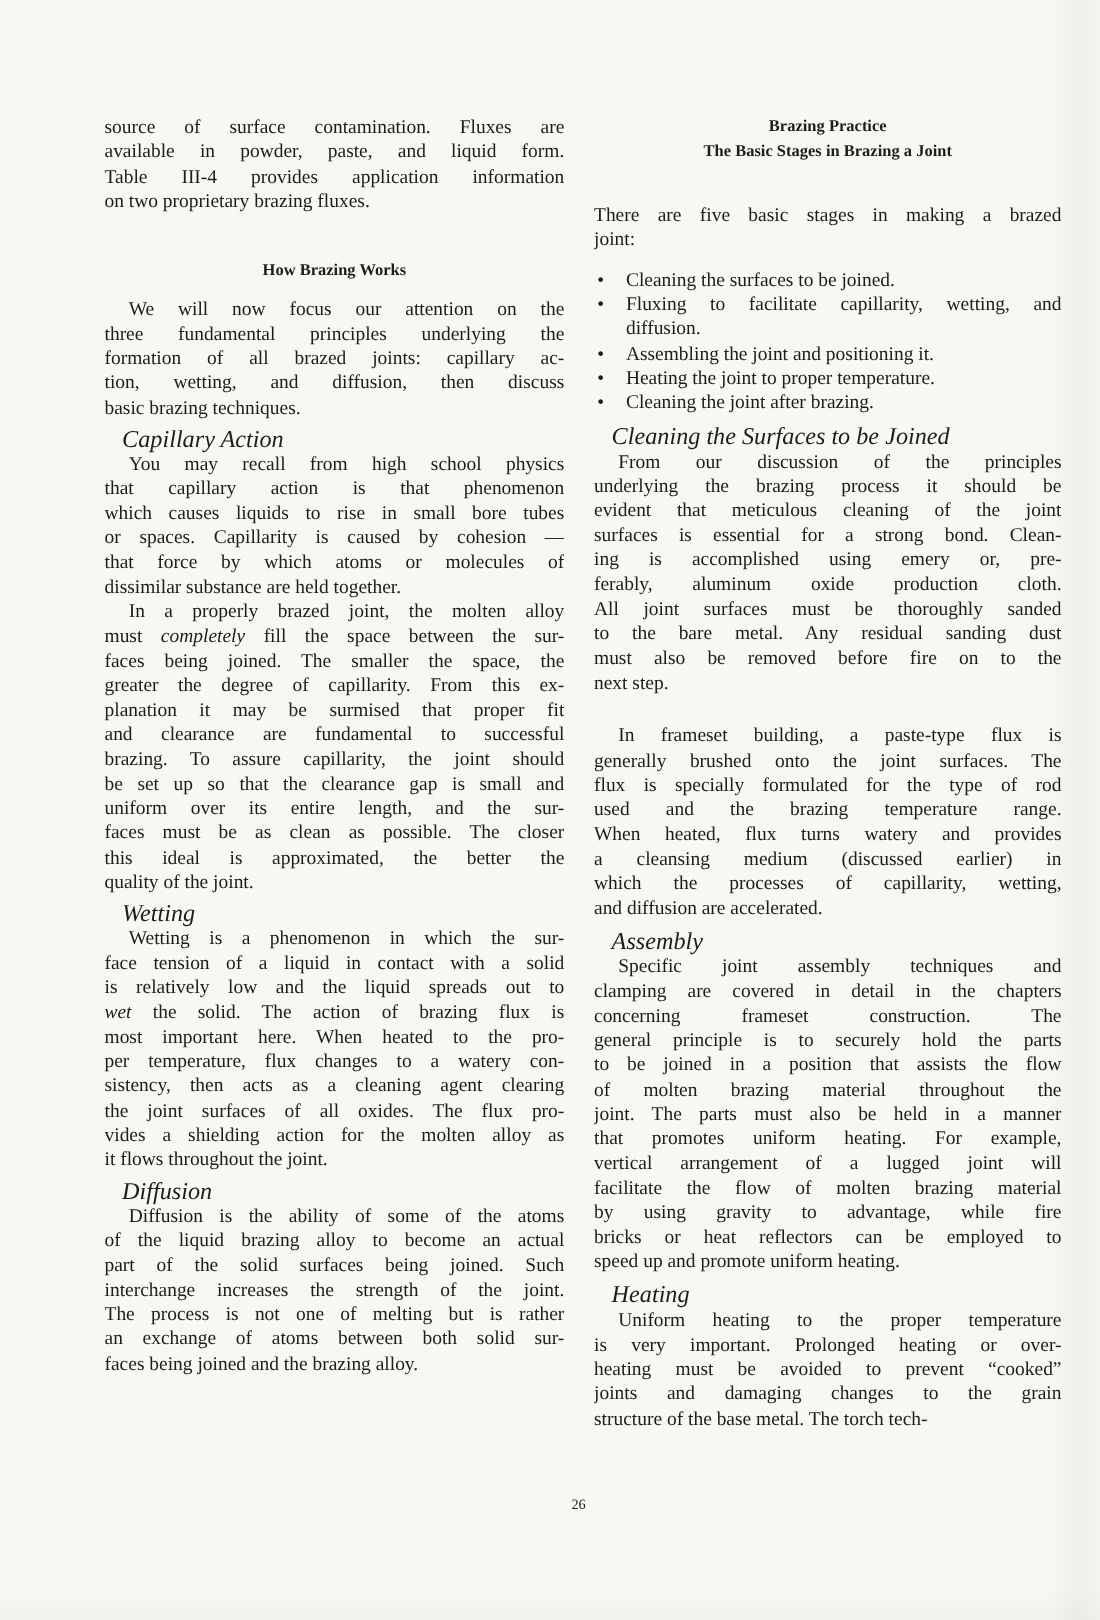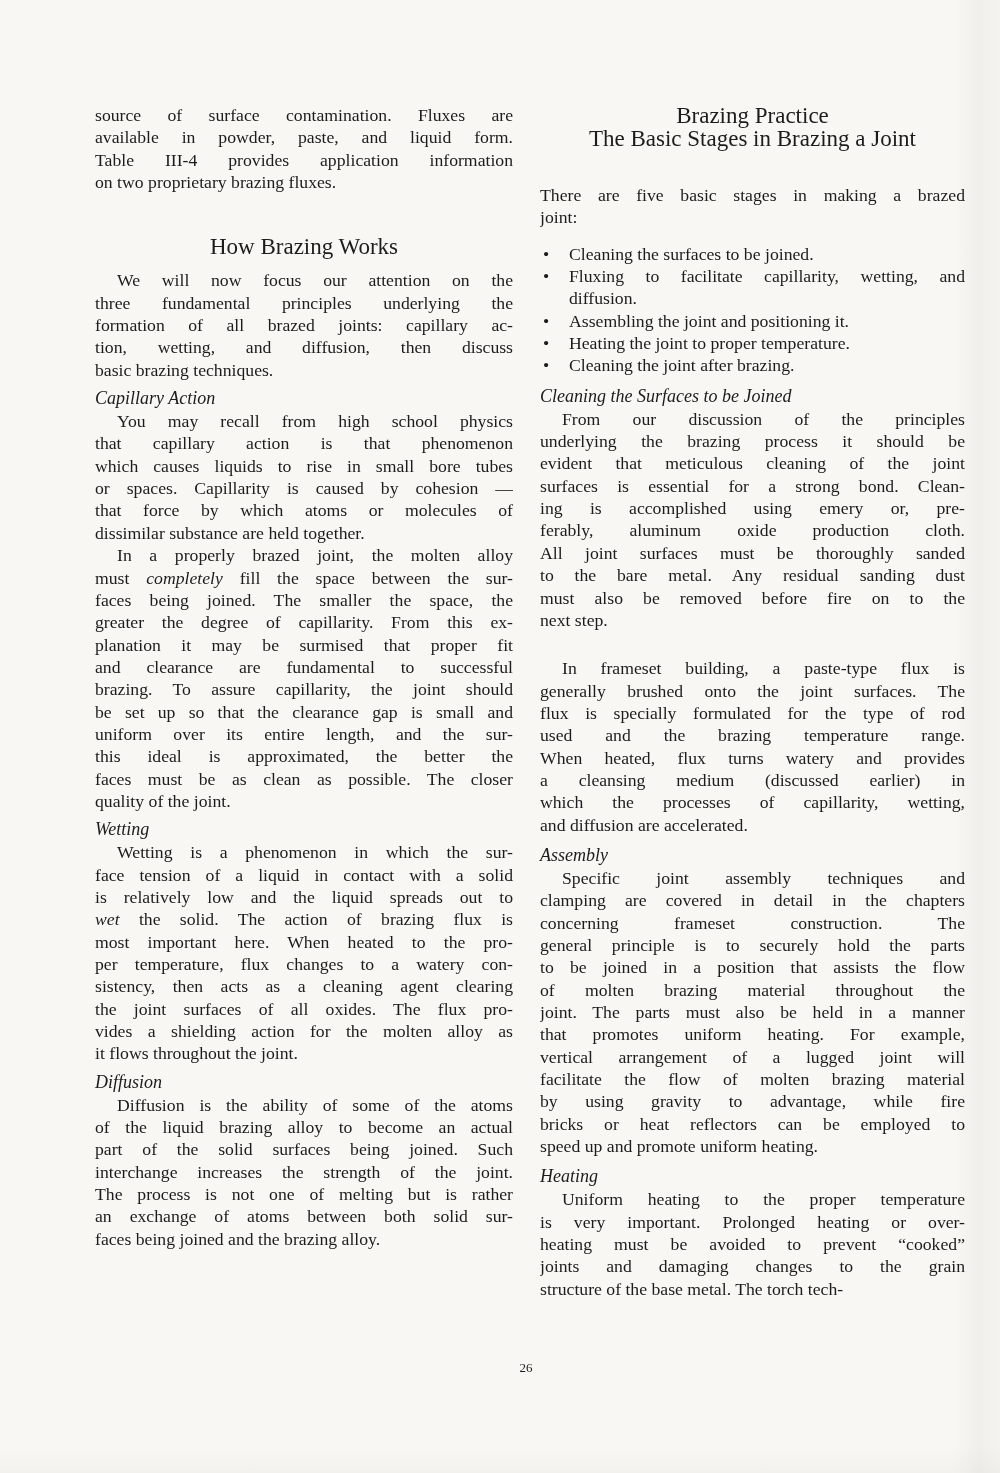--- a/index.html
+++ b/index.html
@@ -38,34 +38,35 @@
     text-align-last: justify;
     text-justify: inter-word;
     overflow: hidden;
     white-space: normal;
   }
   .para .line:last-child,
   .bullet-item .line:last-child { text-align-last: auto; }
   .para.indent .line:first-child { text-indent: 22px; }
 
   .heading {
-    font-weight: normal;
+    font-weight: bold;
     text-align: center;
-    font-size: 23px;
+    font-size: 15px;
     line-height: 23px;
   }
   #col-left .heading  { margin-top: 42px; margin-bottom: 11px; }
   #col-right .heading { margin-top: 0;    margin-bottom: 34px; }
   .heading .hline { text-align: center; }
 
   .subheading {
     font-style: italic;
-    font-size: 18px;
+    font-size: 22px;
     line-height: 23px;
     margin-top: 6px;
+    margin-left: 16px;
   }
   #col-right .subheading { margin-top: 8px; }
 
   .bullets { margin-top: 14px; }
   .bullet-item { position: relative; padding-left: 29px; }
   .bullet-marker {
     position: absolute; left: 3px; top: 0;
     font-size: 17.7px;
   }
   .spacer { height: 26px; }
@@ -114,22 +115,22 @@
       <div class="para indent">
         <div class="line">In a properly brazed joint, the molten alloy</div>
         <div class="line">must <i>completely</i> fill the space between the sur-</div>
         <div class="line">faces being joined. The smaller the space, the</div>
         <div class="line">greater the degree of capillarity. From this ex-</div>
         <div class="line">planation it may be surmised that proper fit</div>
         <div class="line">and clearance are fundamental to successful</div>
         <div class="line">brazing. To assure capillarity, the joint should</div>
         <div class="line">be set up so that the clearance gap is small and</div>
         <div class="line">uniform over its entire length, and the sur-</div>
+        <div class="line">faces must be as clean as possible. The closer</div>
         <div class="line">this ideal is approximated, the better the</div>
-        <div class="line">faces must be as clean as possible. The closer</div>
         <div class="line">quality of the joint.</div>
       </div>
       <div class="subheading">Wetting</div>
       <div class="para indent">
         <div class="line">Wetting is a phenomenon in which the sur-</div>
         <div class="line">face tension of a liquid in contact with a solid</div>
         <div class="line">is relatively low and the liquid spreads out to</div>
         <div class="line"><i>wet</i> the solid. The action of brazing flux is</div>
         <div class="line">most important here. When heated to the pro-</div>
         <div class="line">per temperature, flux changes to a watery con-</div>

